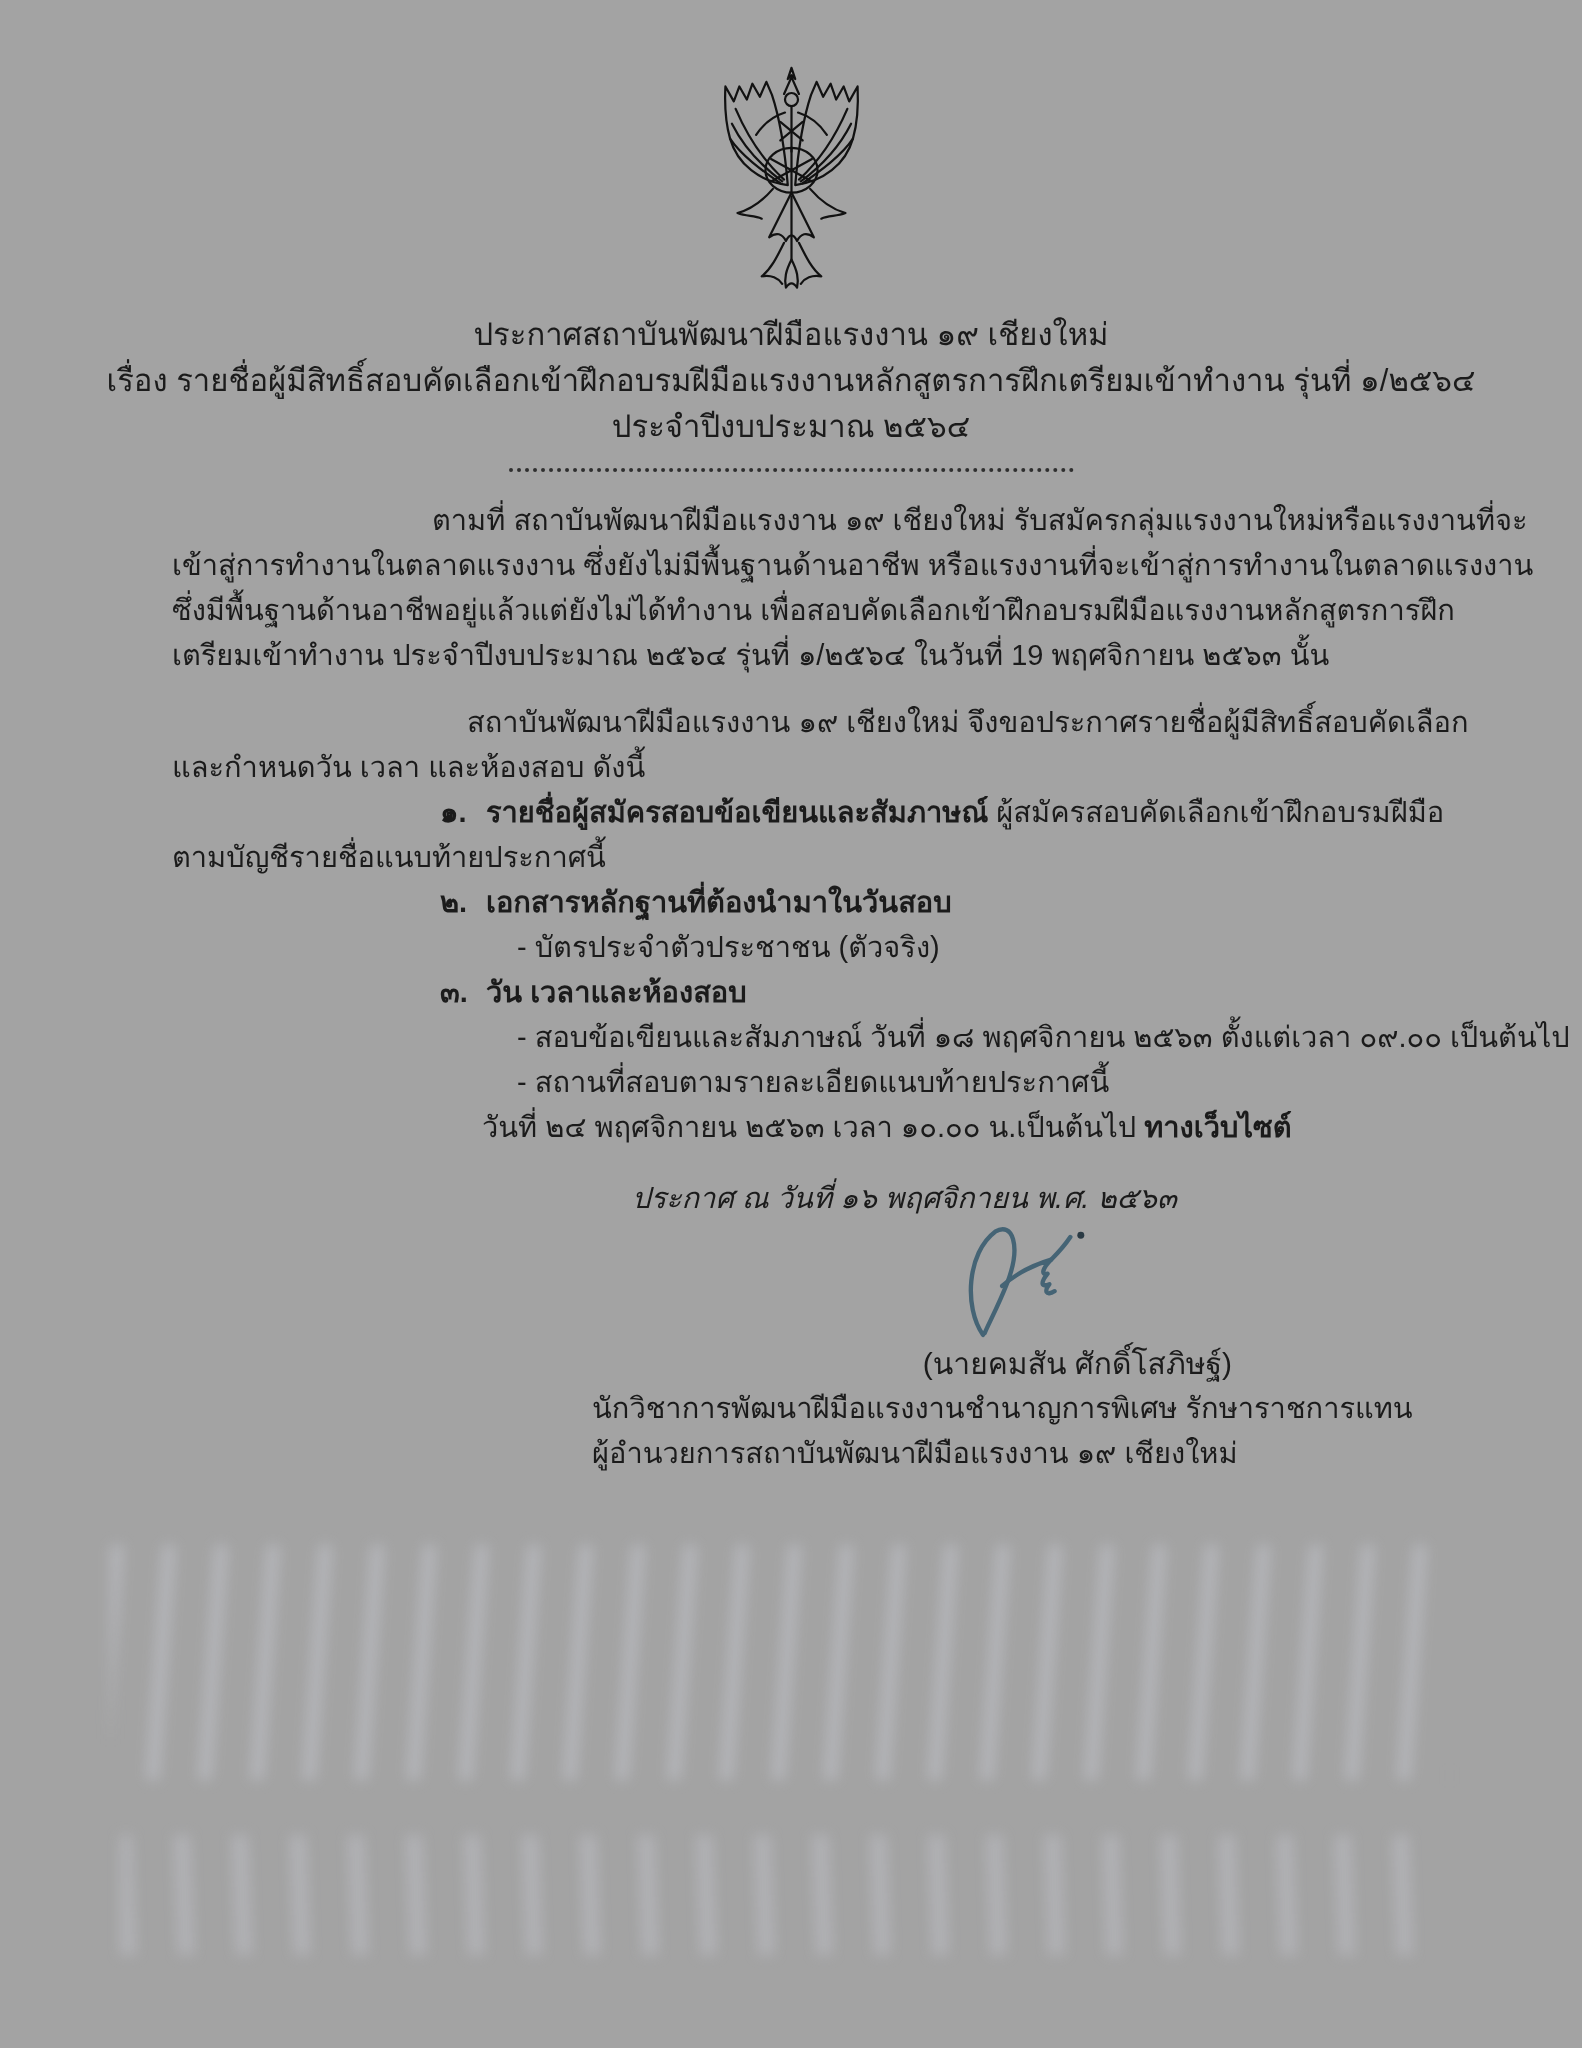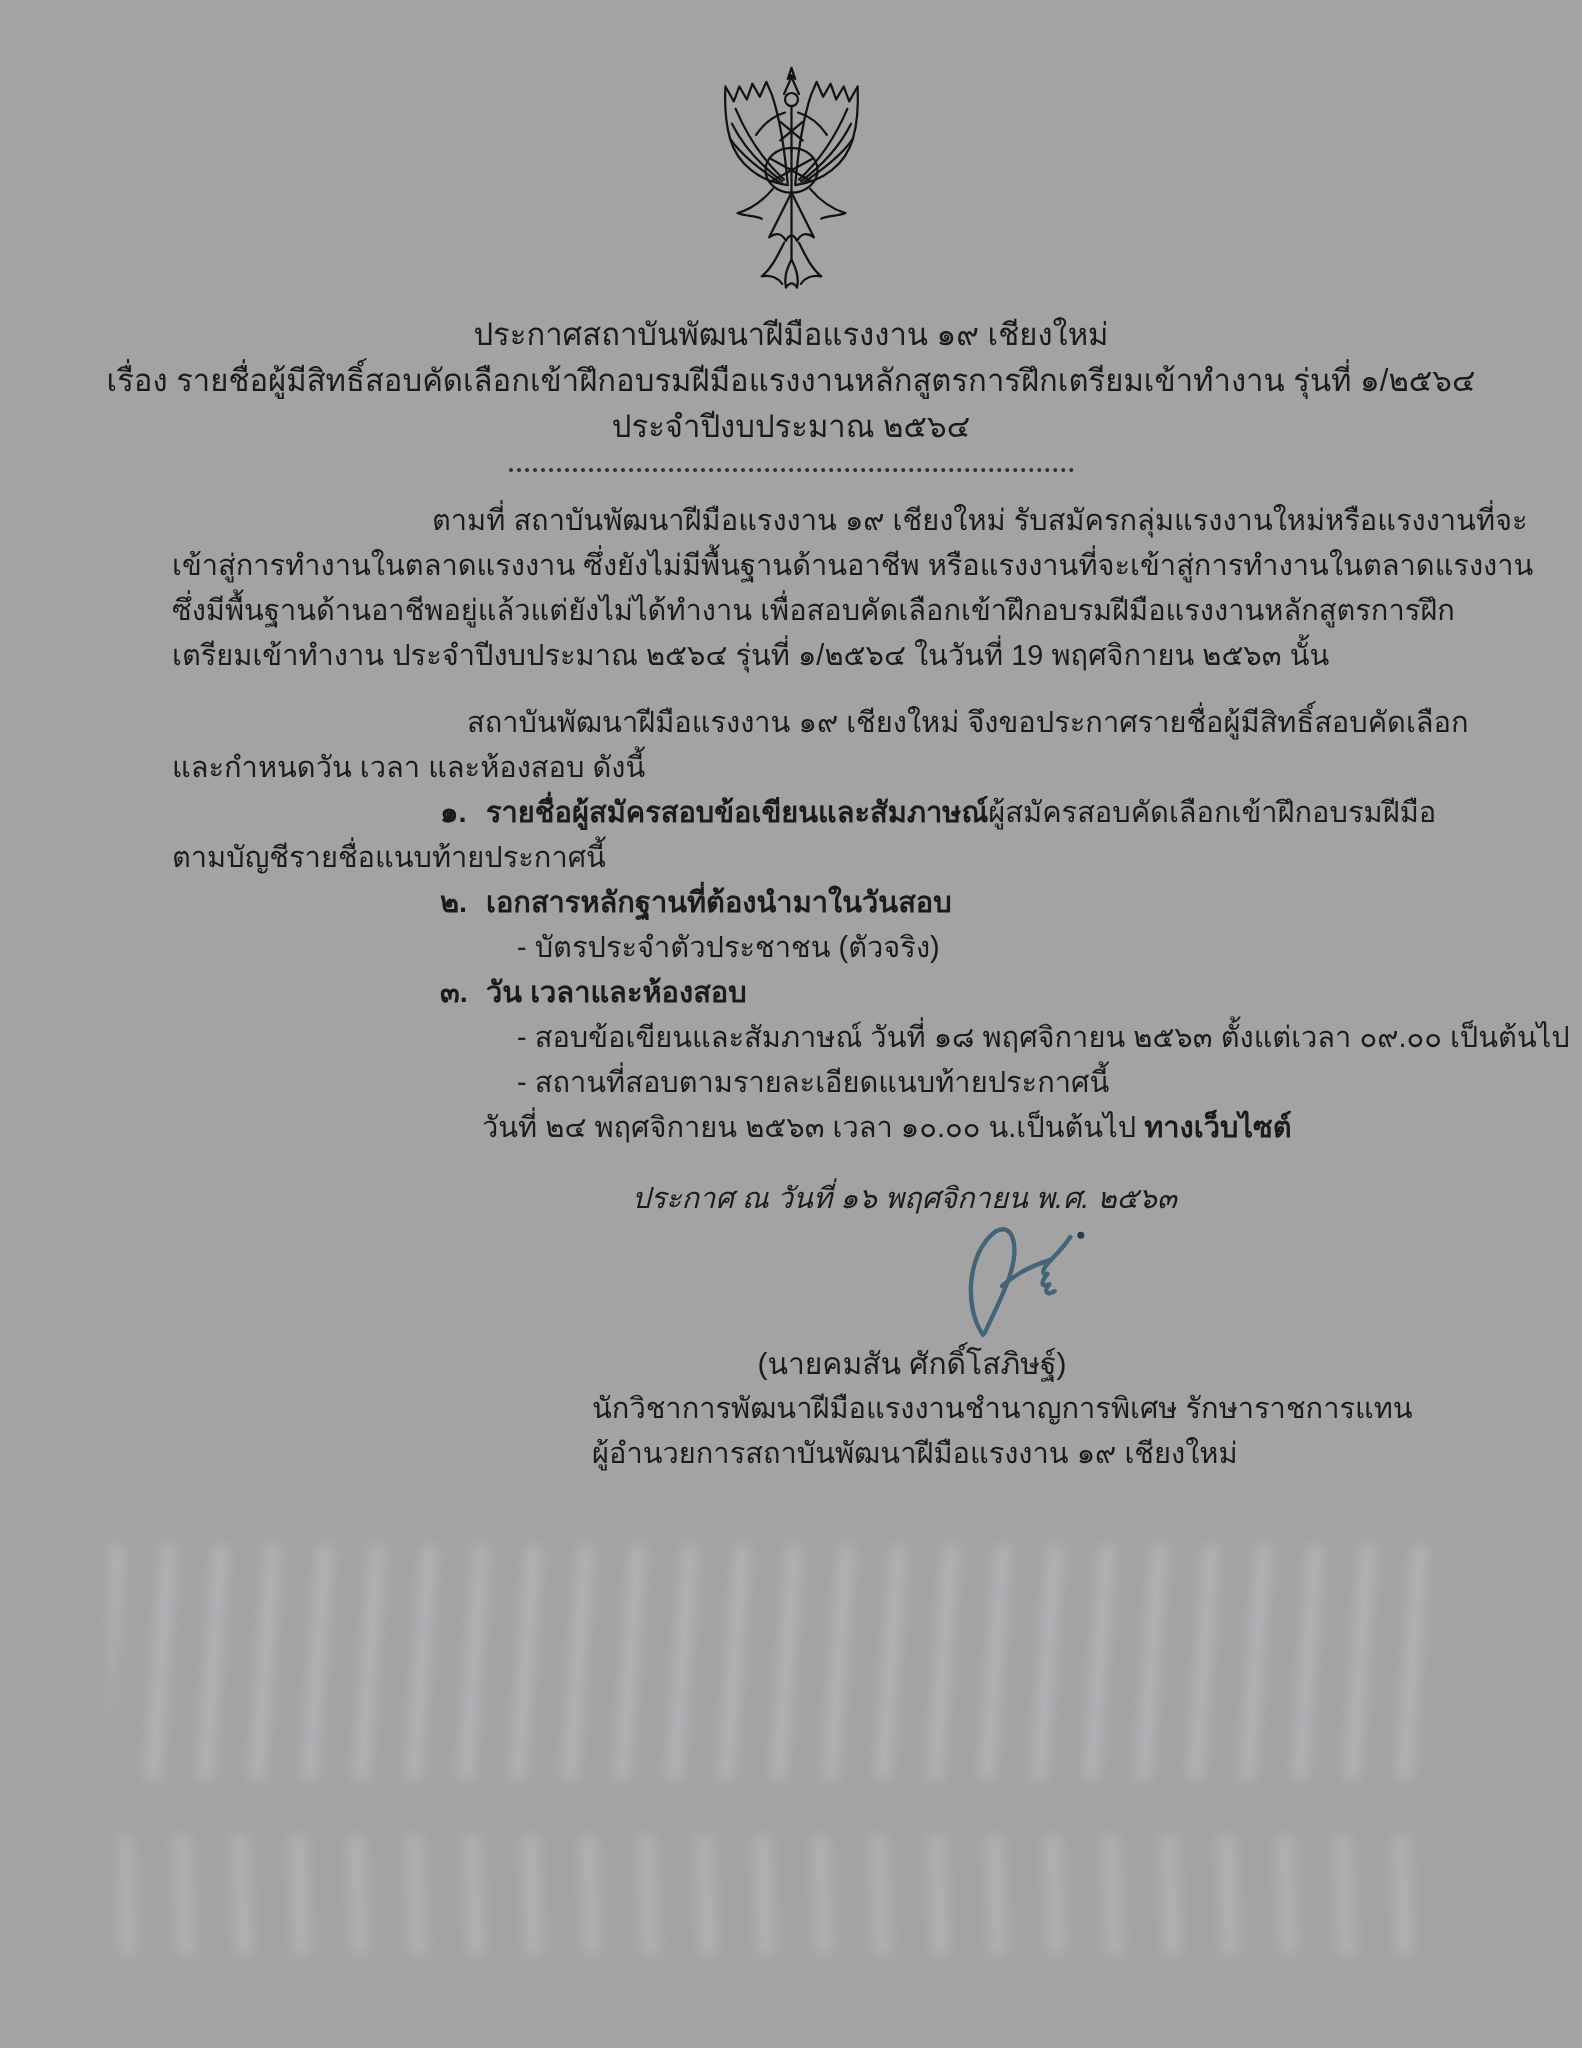--- a/index.html
+++ b/index.html
@@ -25,28 +25,28 @@
 
   .content {
     margin:26px 150px 0 172px;
     font-size:29px; line-height:45px;
   }
   .line { white-space:nowrap; }
   .indent-para1 { padding-left:260px;text-align:right; }
   .indent-para2 { padding-left:295px; margin-top:22px; }
   .item-head { padding-left:268px; font-weight:700; }
   .item-head .num { display:inline-block; min-width:46px; }
-  .item-head .reg { font-weight:400; }
+  .item-head .reg { font-weight:400; margin-left:8px; }
   .sub-line { padding-left:345px; }
   .item4-detail { padding-left:310px; }
   .bold { font-weight:700; }
 
   .announce-line { margin-top:26px; padding-left:460px;font-style:italic; }
 
-  .sig-block { margin-top:2px; margin-left:420px; width:640px; text-align:center; }
+  .sig-block { margin-top:2px; margin-left:420px; width:640px; text-align:right; }
   .sig-svg { display:block; height:118px; width:190px; margin:0 auto; transform:translateX(112px); }
   .sig-name { font-size:30px; line-height:45px; white-space:nowrap; }
   .sig-pos { font-size:29px; line-height:45px; white-space:nowrap; }
 
   .smudge { position:absolute; pointer-events:none; filter:blur(7px); }
   .smudge-1 { left:110px; top:1545px; width:1340px; height:235px;
     background:repeating-linear-gradient(94deg, rgba(222,224,238,0.30) 0 14px, rgba(255,255,255,0) 14px 52px); }
   .smudge-2 { left:120px; top:1835px; width:1330px; height:120px;
     background:repeating-linear-gradient(88deg, rgba(222,224,238,0.26) 0 16px, rgba(255,255,255,0) 16px 58px); }
 </style>

